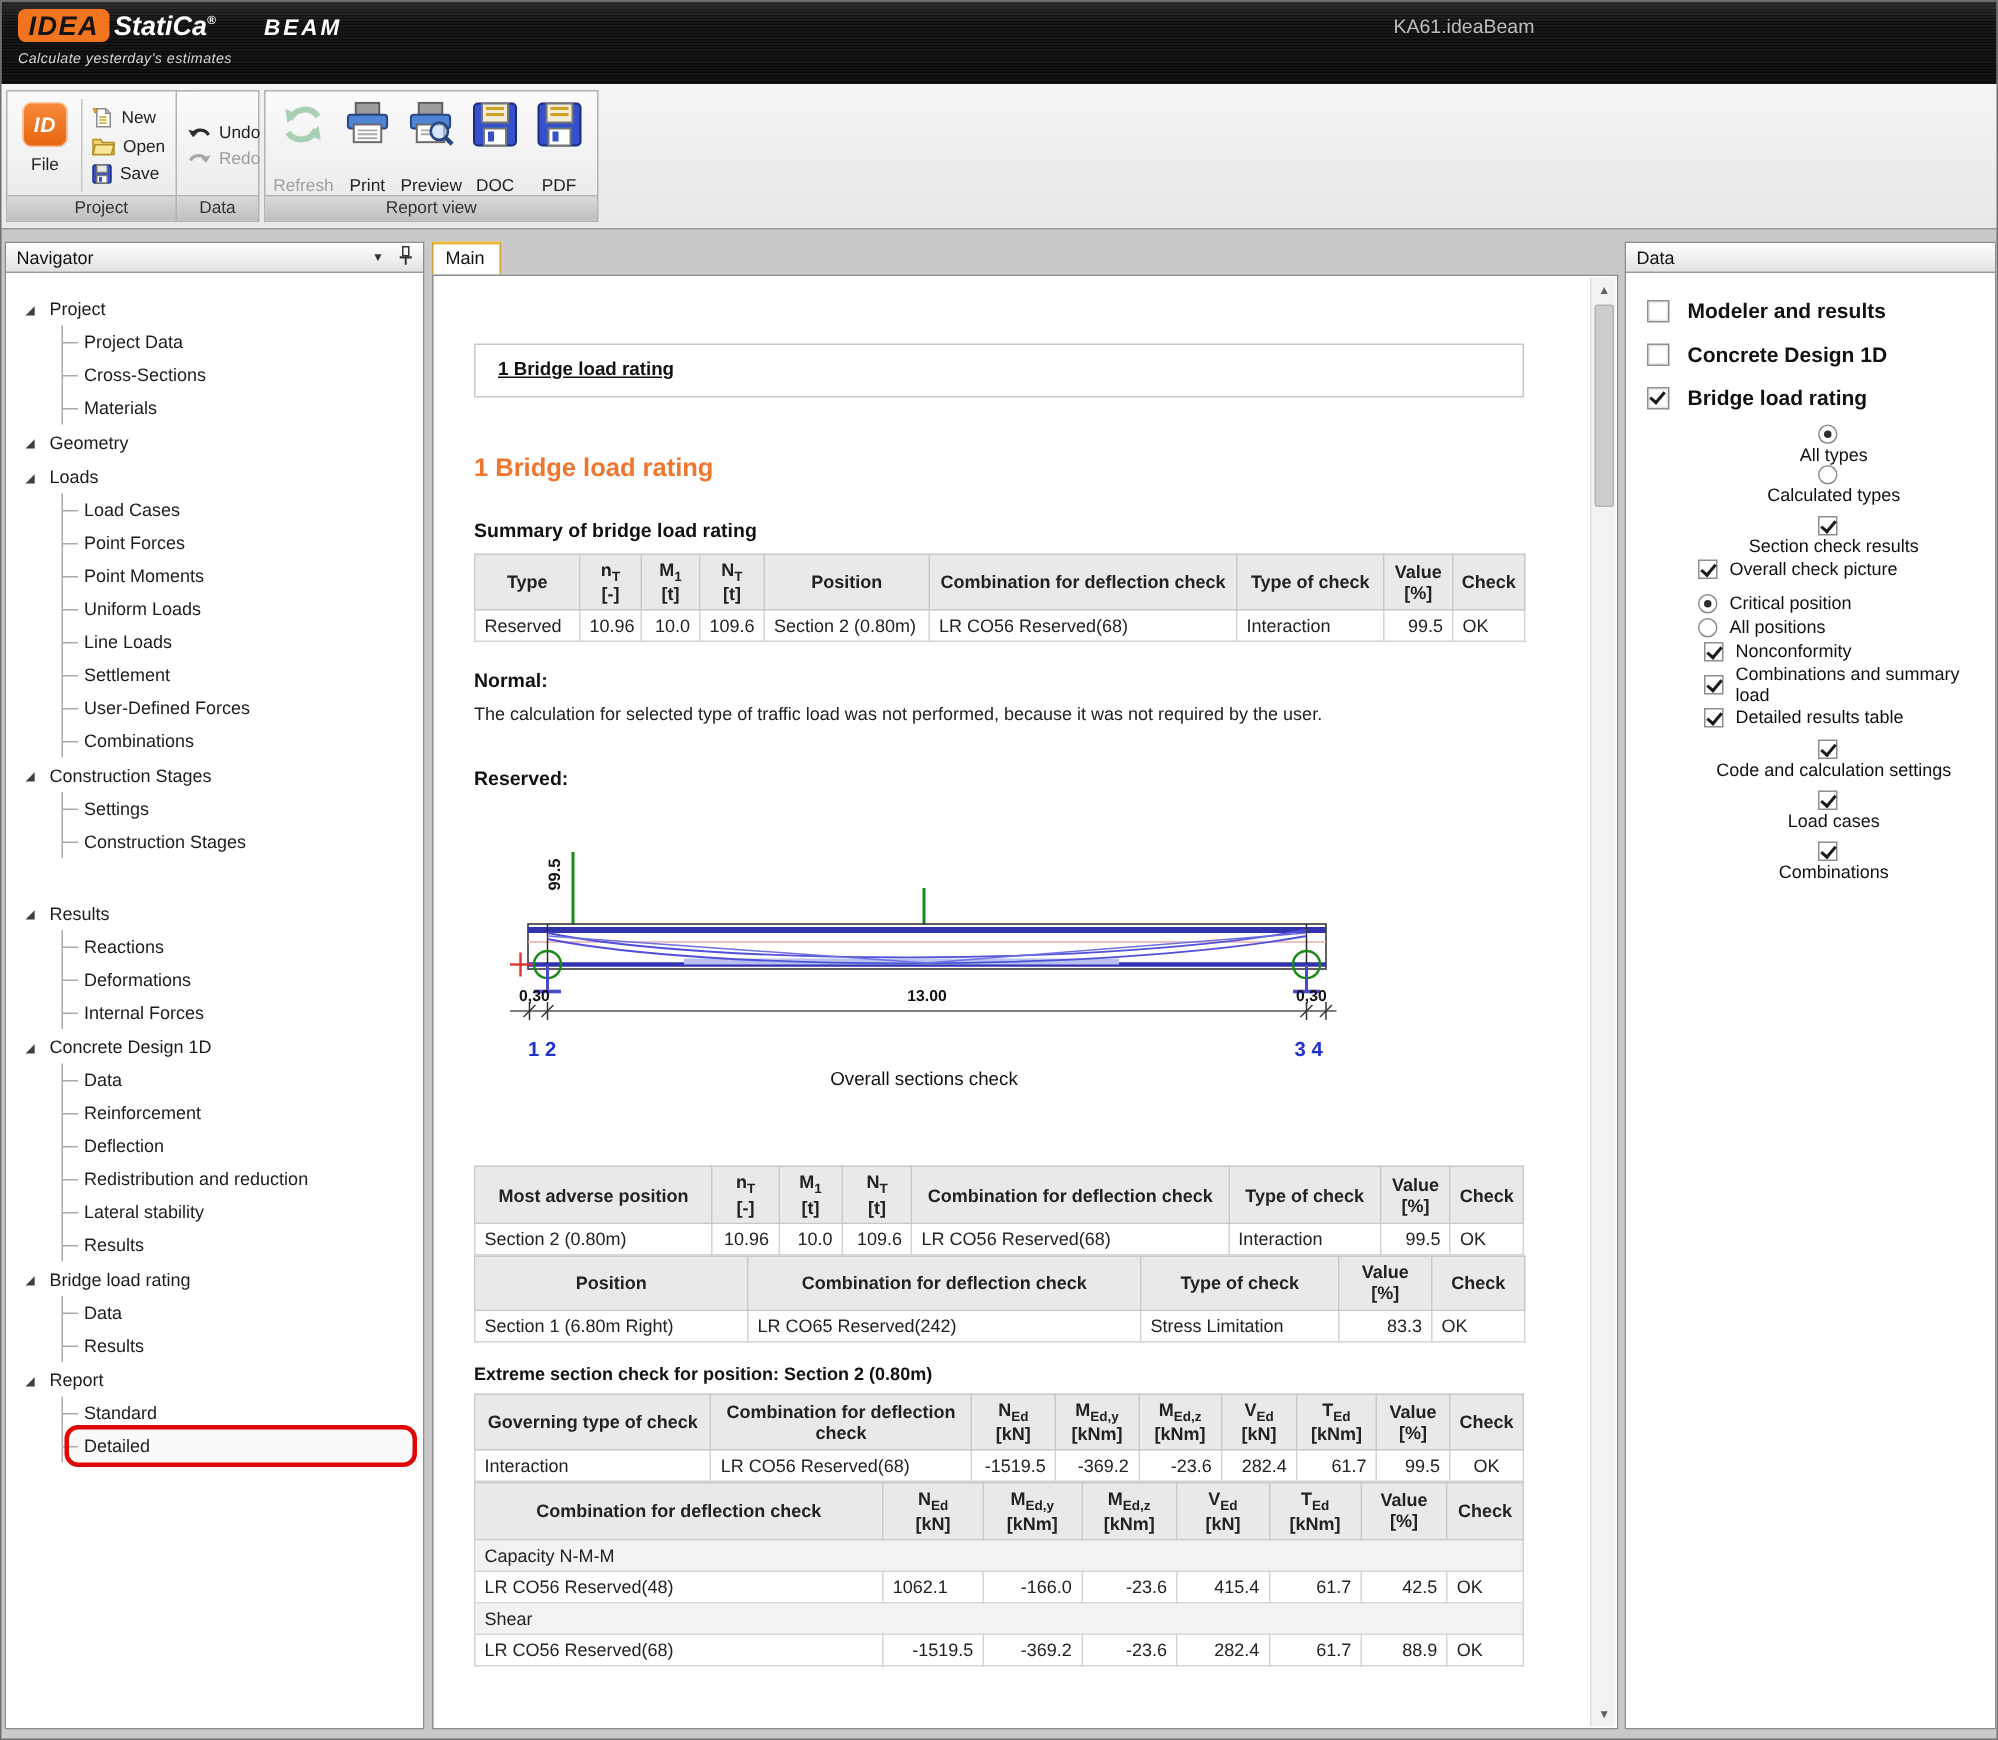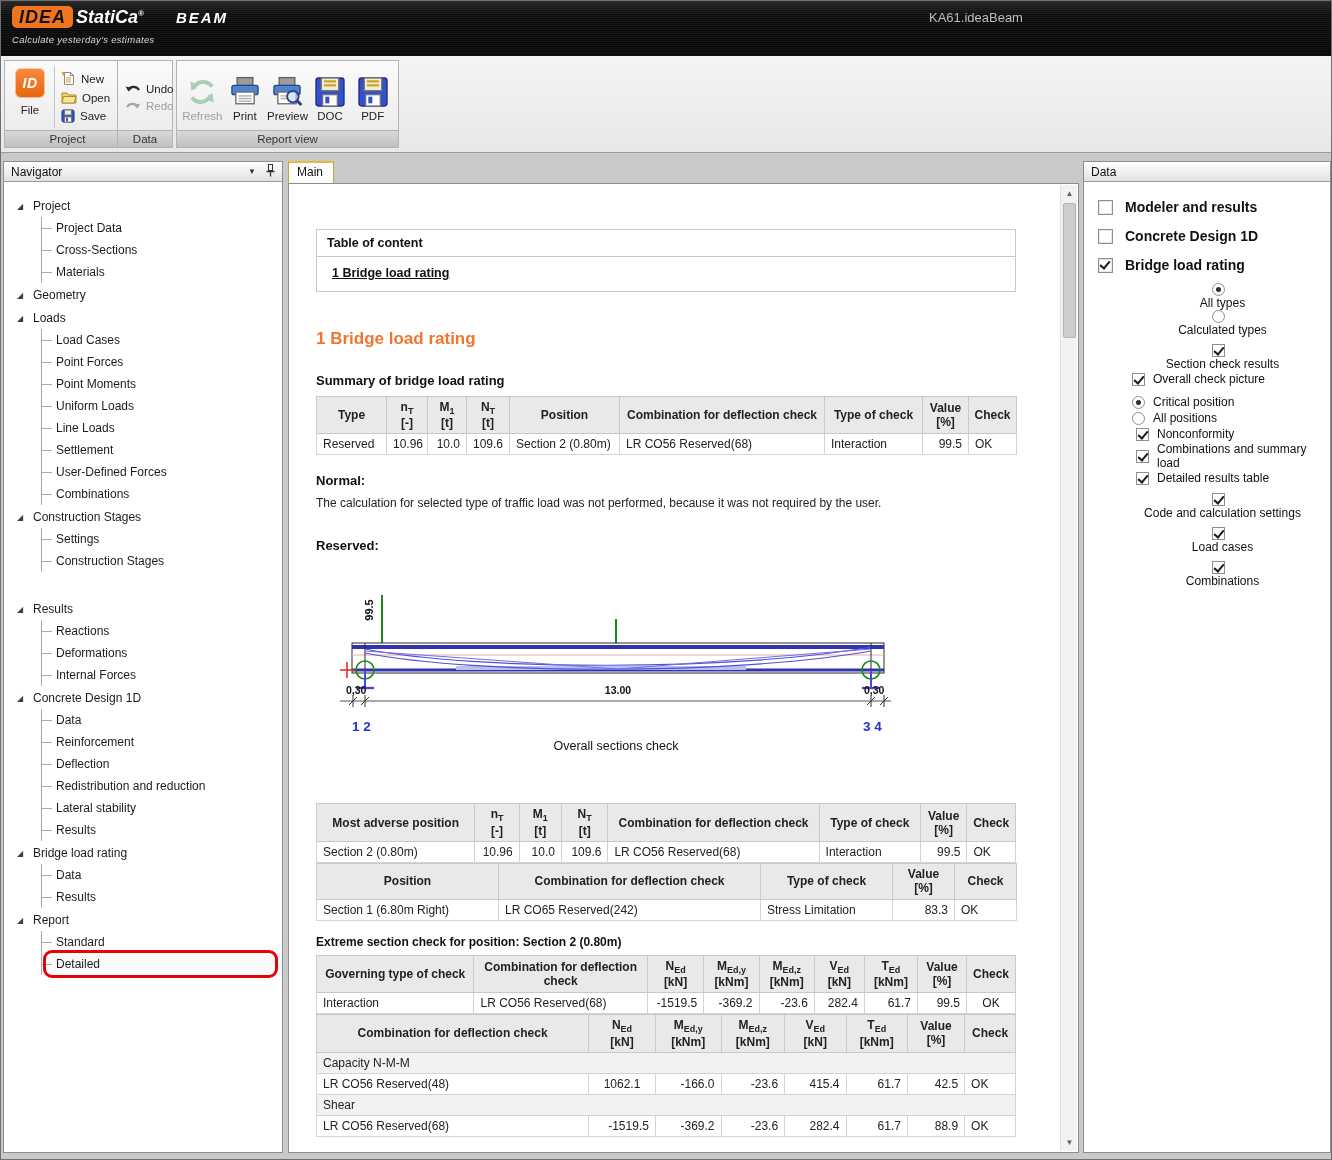--- a/index.html
+++ b/index.html
@@ -36,21 +36,21 @@
 
   .file-btn { width:42px; display:flex; flex-direction:column; align-items:center; justify-content:flex-start; padding-top:4px; cursor:default; }
   .file-ic { width:30px; height:30px; background:linear-gradient(180deg,#f68a3a,#e8650e); border-radius:6px; color:#fff;
     font-weight:bold; font-style:italic; font-size:14px; display:flex; align-items:center; justify-content:center; letter-spacing:0.5px;
     box-shadow:inset 0 0 0 1px rgba(255,255,255,0.55); }
   .file-lbl { font-size:11.5px; color:#222; margin-top:6px; }
   .vsep { width:1px; background:#c6c6c6; margin:2px 3px; }
   .small-col { display:flex; flex-direction:column; justify-content:center; gap:3px; }
   .sbtn { display:flex; align-items:center; gap:5px; font-size:11.5px; color:#222; padding:1px 3px; cursor:default; }
   .sbtn.disabled { color:#9d9d9d; }
-  .bigbtn { width:43px; display:flex; flex-direction:column; align-items:center; justify-content:center; padding-top:3px; font-size:11.5px; color:#222; cursor:default; }
+  .bigbtn { width:43px; display:flex; flex-direction:column; align-items:center; justify-content:space-between; padding-top:3px; font-size:11.5px; color:#222; cursor:default; }
   .bigbtn.disabled { color:#a0a0a0; }
   .bigbtn svg { margin-bottom:2px; }
 
   
   .panel { position:absolute; background:#fff; border:1px solid #8d8d8d; }
   .nav-panel  { left:2px;   top:160px; width:280px;  height:992px; }
   .data-panel { left:1082px; top:160px; width:248px; height:992px; }
   .panel-header { height:20px; background:linear-gradient(180deg,#ffffff,#e2e2e2); border-bottom:1px solid #9a9a9a;
     display:flex; align-items:center; font-size:12px; color:#111; padding:0 7px; }
   .panel-header .sp { flex:1; }
@@ -421,21 +421,20 @@
 
   <section class="center">
     <div class="tabstrip">
       <div class="tab">Main</div>
     </div>
     <div class="content">
       <div class="page">
         <div class="report">
 
           <div class="toc-box">
-            <div class="toc-title">Table of content</div>
             <a class="toc-link">1 Bridge load rating</a>
           </div>
 
           <h1 class="rpt-h1">1 Bridge load rating</h1>
 
           <h3 class="rpt-h3 mt-sum">Summary of bridge load rating</h3>
           <table class="rpt">
               <thead>
                 <tr>
                   <th style="width: 70px;">
@@ -706,21 +705,21 @@
                     <div>Check</div>
                   </th>
                 </tr>
               </thead>
               <tbody>
                 <tr>
                   <td colspan="8" class="grp">Capacity N-M-M</td>
                 </tr>
                 <tr>
                   <td style="text-align: left;">LR CO56 Reserved(48)</td>
-                  <td style="text-align: center;">1062.1</td>
+                  <td style="text-align: left;">1062.1</td>
                   <td style="text-align: right;">-166.0</td>
                   <td style="text-align: right;">-23.6</td>
                   <td style="text-align: right;">415.4</td>
                   <td style="text-align: right;">61.7</td>
                   <td style="text-align: right;">42.5</td>
                   <td style="text-align: left;">OK</td>
                 </tr>
                 <tr>
                   <td colspan="8" class="grp">Shear</td>
                 </tr>

